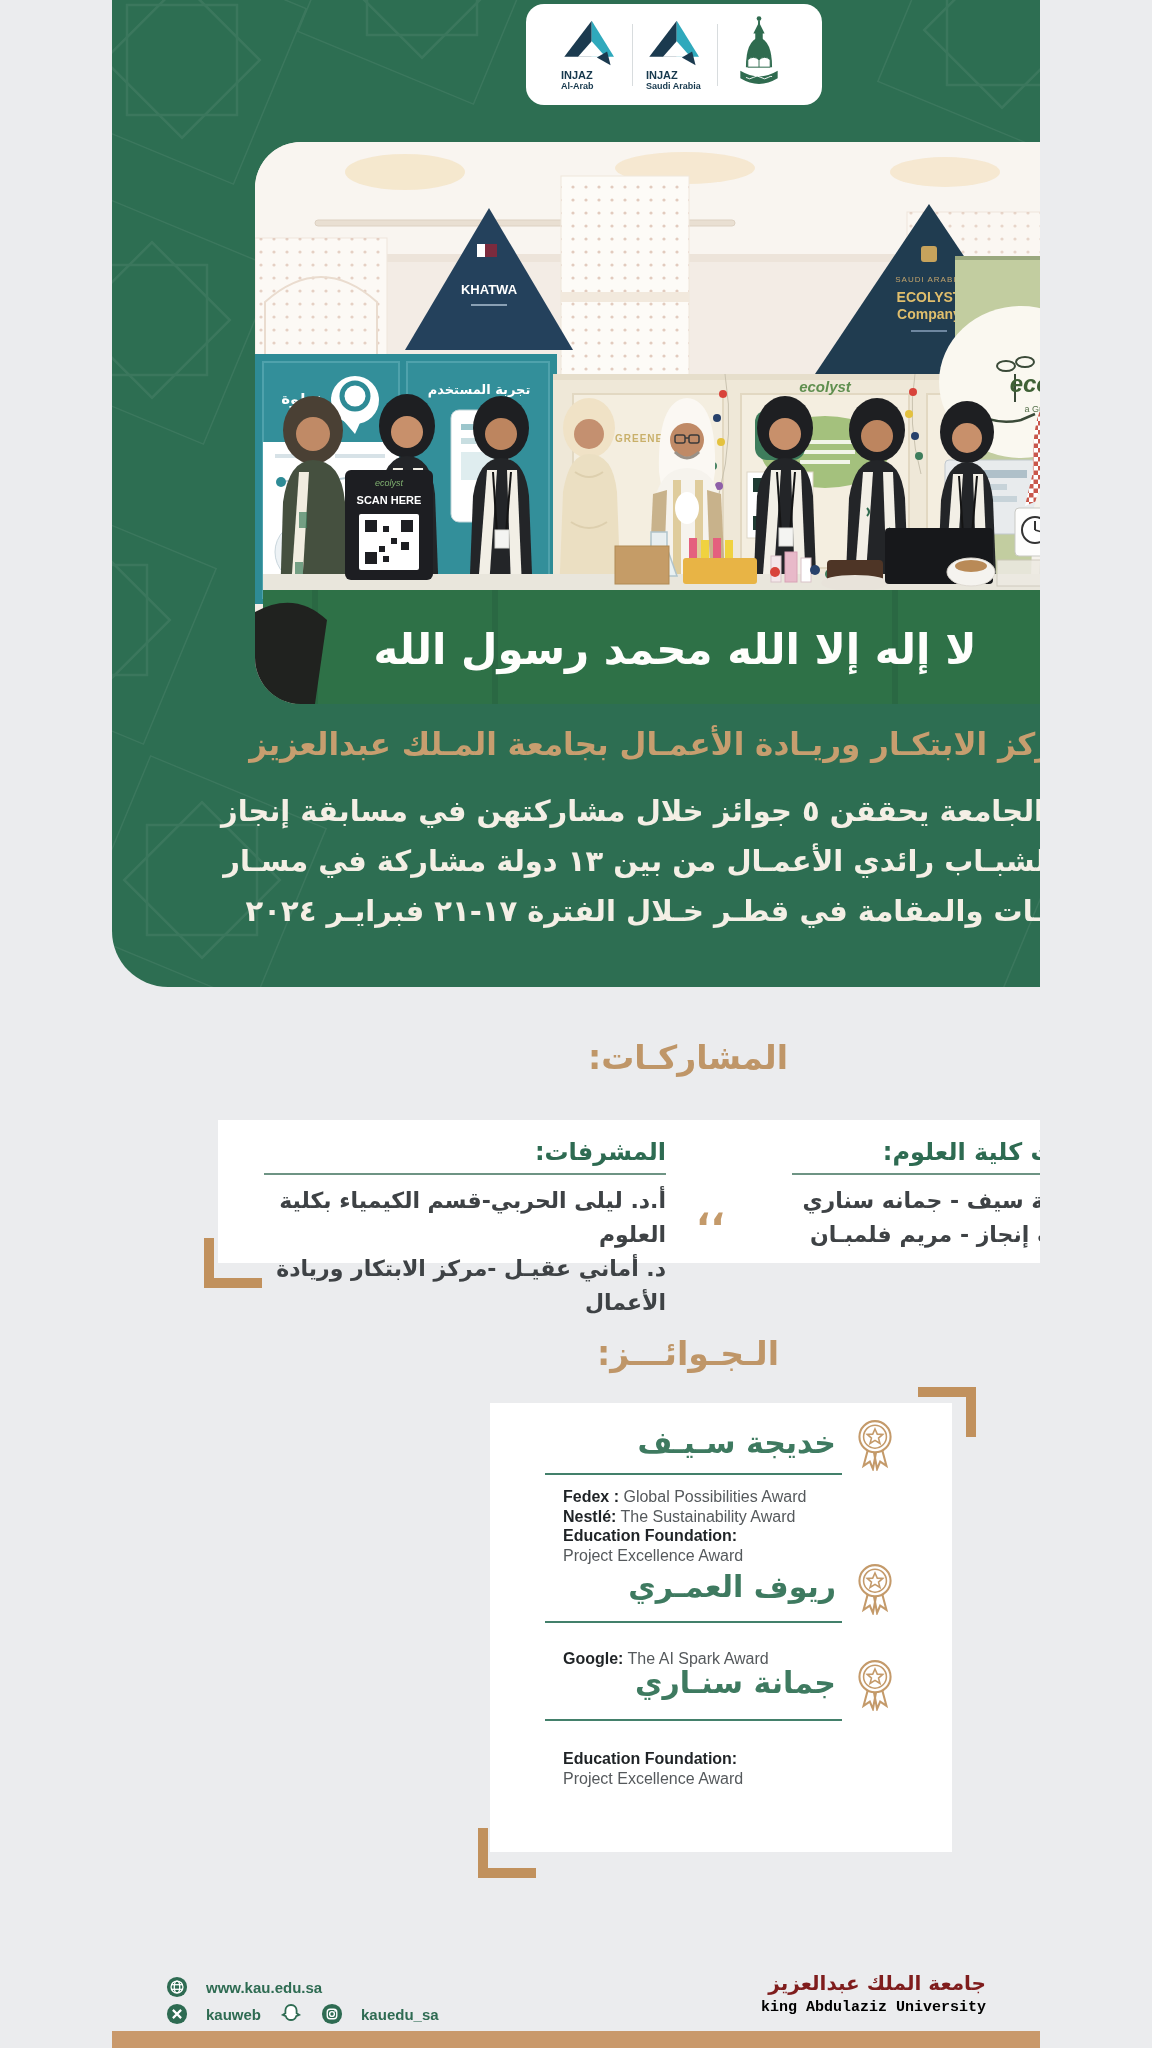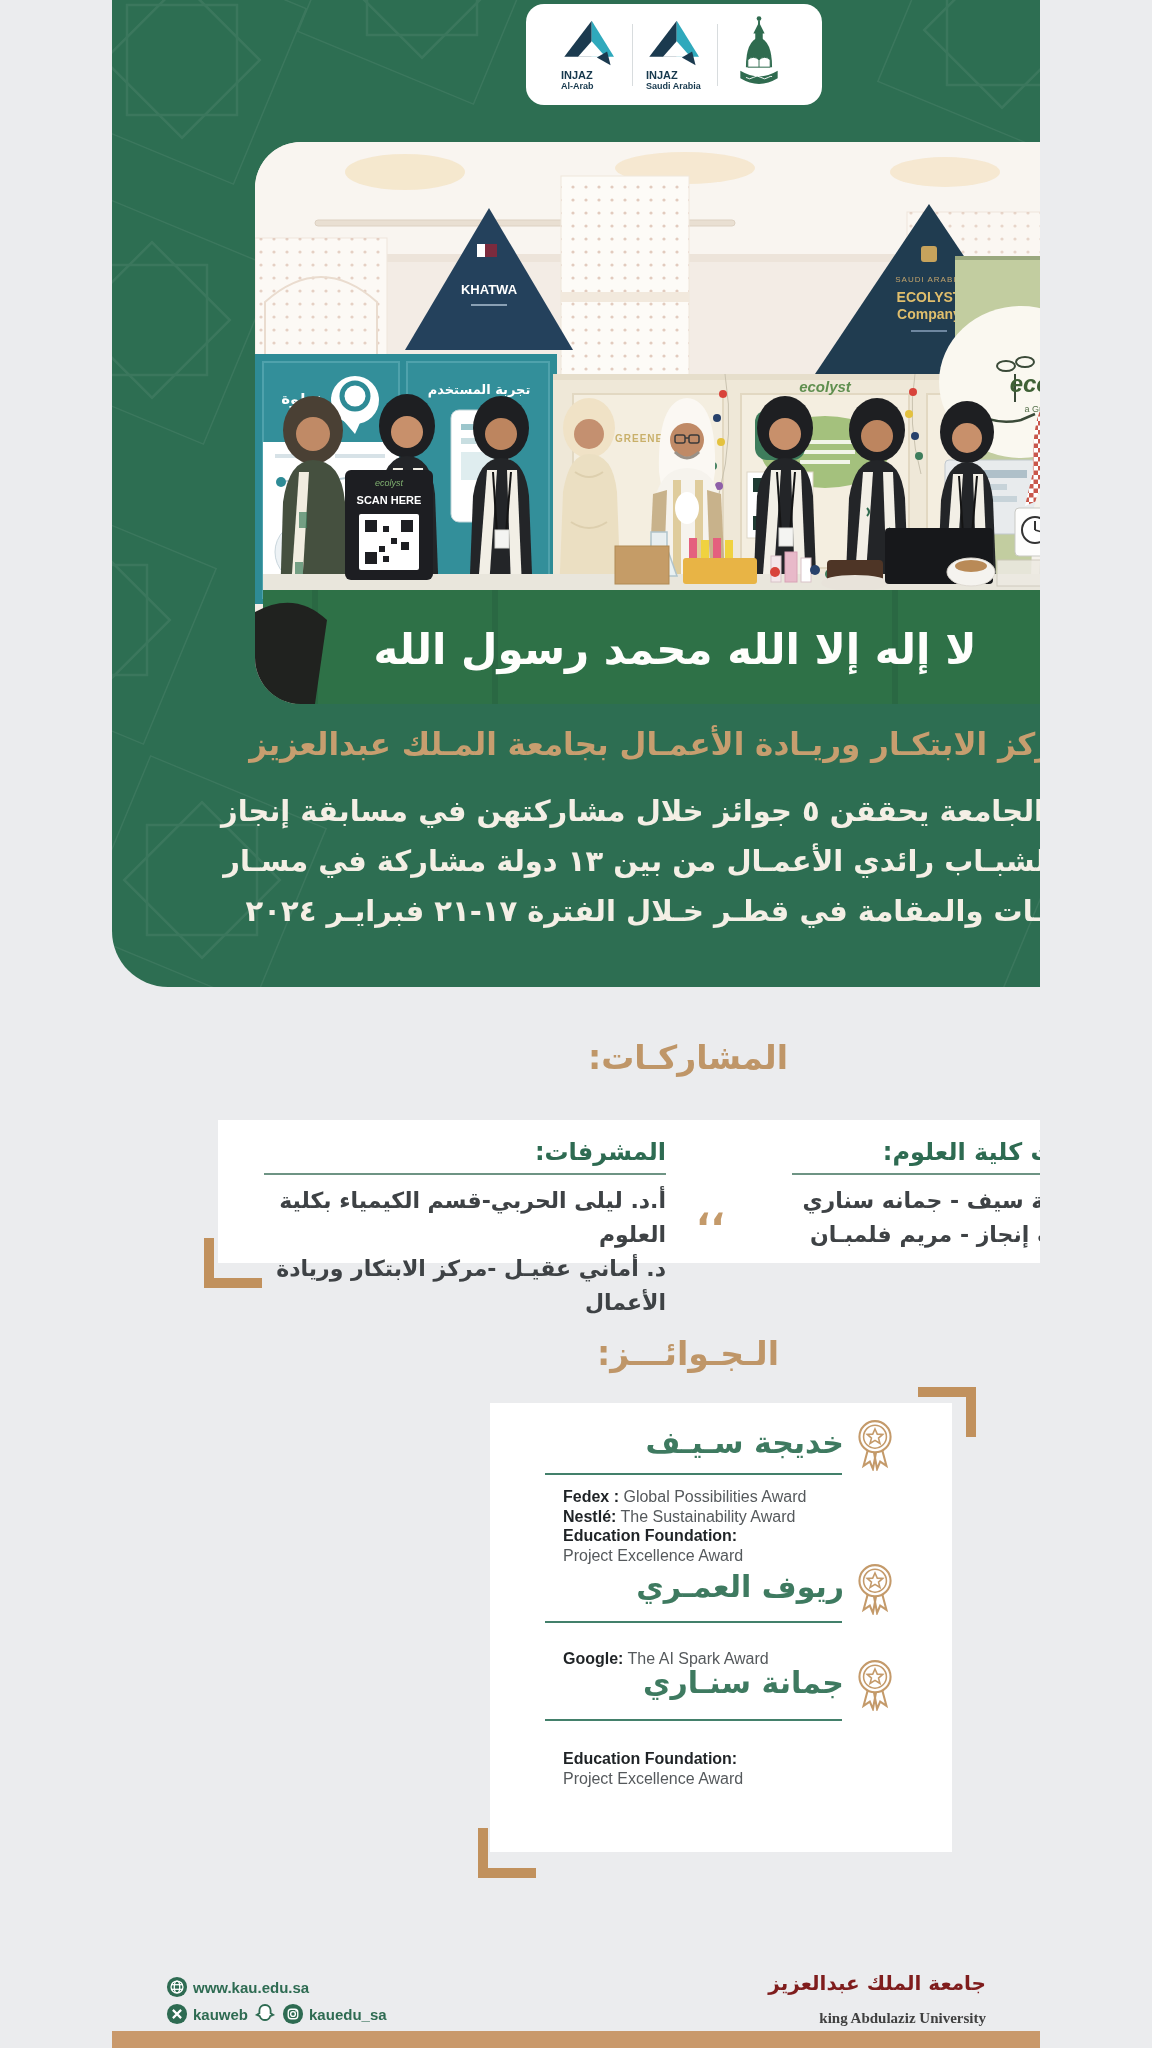--- a/index.html
+++ b/index.html
@@ -40,36 +40,36 @@
   .pcol-sups{right:492px;width:402px;text-align:right;}
   .pcol-title{color:#2E6B52;font-weight:bold;font-size:24px;}
   .pcol-rule{height:2px;background:#6E9484;margin:7px 0 9px 0;}
   .pcol-line{color:#3E4245;font-weight:bold;font-size:22px;line-height:34px;}
   .quote{position:absolute;left:478px;top:70px;color:#C49A6A;font-weight:bold;font-size:38px;letter-spacing:-2px;}
 
   
   .acard{position:absolute;left:378px;top:1403px;width:462px;height:449px;background:#FFFFFF;}
   .medal{position:absolute;right:54px;width:46px;height:54px;}
   .m1{top:14px;} .m2{top:158px;} .m3{top:254px;}
-  .aw-name{position:absolute;right:108px;width:290px;text-align:right;direction:rtl;color:#3E7A60;font-weight:bold;font-size:30px;}
+  .aw-name{position:absolute;right:116px;width:290px;text-align:right;direction:rtl;color:#3E7A60;font-weight:bold;font-size:30px;}
   .n1{top:22px;} .n2{top:166px;} .n3{top:262px;}
   .aw-rule{position:absolute;left:55px;right:110px;height:2px;background:#43806B;}
   .r1{top:70px;} .r2{top:218px;} .r3{top:316px;}
   .aw-lines{position:absolute;left:73px;width:340px;font-family:"Liberation Sans",sans-serif;font-size:16px;line-height:19.5px;}
   .t1{top:84px;} .t2{top:246px;} .t3{top:346px;}
   .aw-lines b{color:#1F2326;} .aw-lines span{color:#55595C;}
 
   
-  .f-row{position:absolute;display:flex;align-items:center;gap:5px;}
+  .f-row{position:absolute;display:flex;align-items:center;gap:18px;}
   .f-row1{left:54px;top:1976px;}
   .f-row2{left:54px;top:2002px;}
   .f-text{color:#2E6B52;font-weight:bold;font-size:15px;font-family:"Liberation Sans",sans-serif;}
   .f-right{position:absolute;right:54px;top:1971px;text-align:right;}
   .f-uni-ar{color:#7f1d1d;font-size:20px;font-weight:bold;direction:rtl;}
-  .f-uni-en{color:#404040;font-size:15px;font-weight:bold;font-family:Liberation Serif, serif;margin-top:15px;}
+  .f-uni-en{color:#000000;font-size:15px;font-weight:bold;font-family:Liberation Mono, monospace;margin-top:4px;}
   .bottom-strip{position:absolute;left:0;top:2031px;width:1152px;height:17px;background:#C9996B;}
 </style>
 </head>
 <body>
 
 <div class="canvas">
 
   <div class="hero">
     <svg class="hero-pattern" viewBox="0 0 1152 987">
       <defs>

